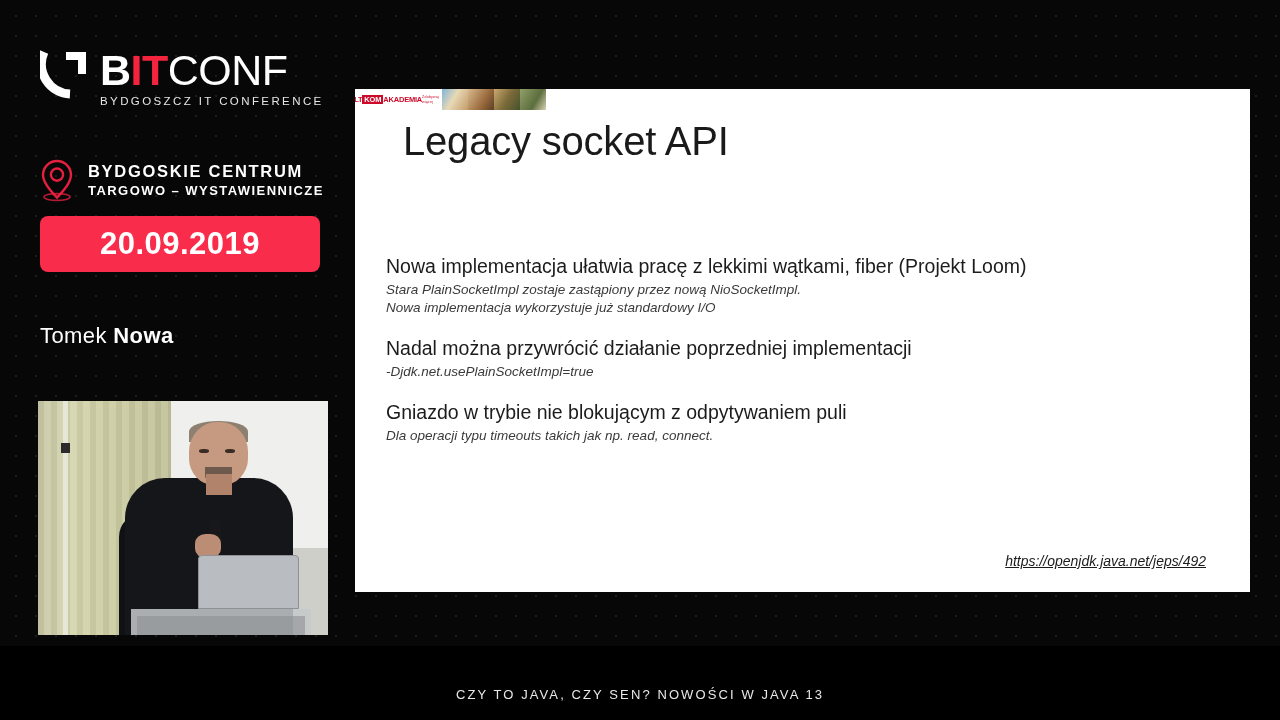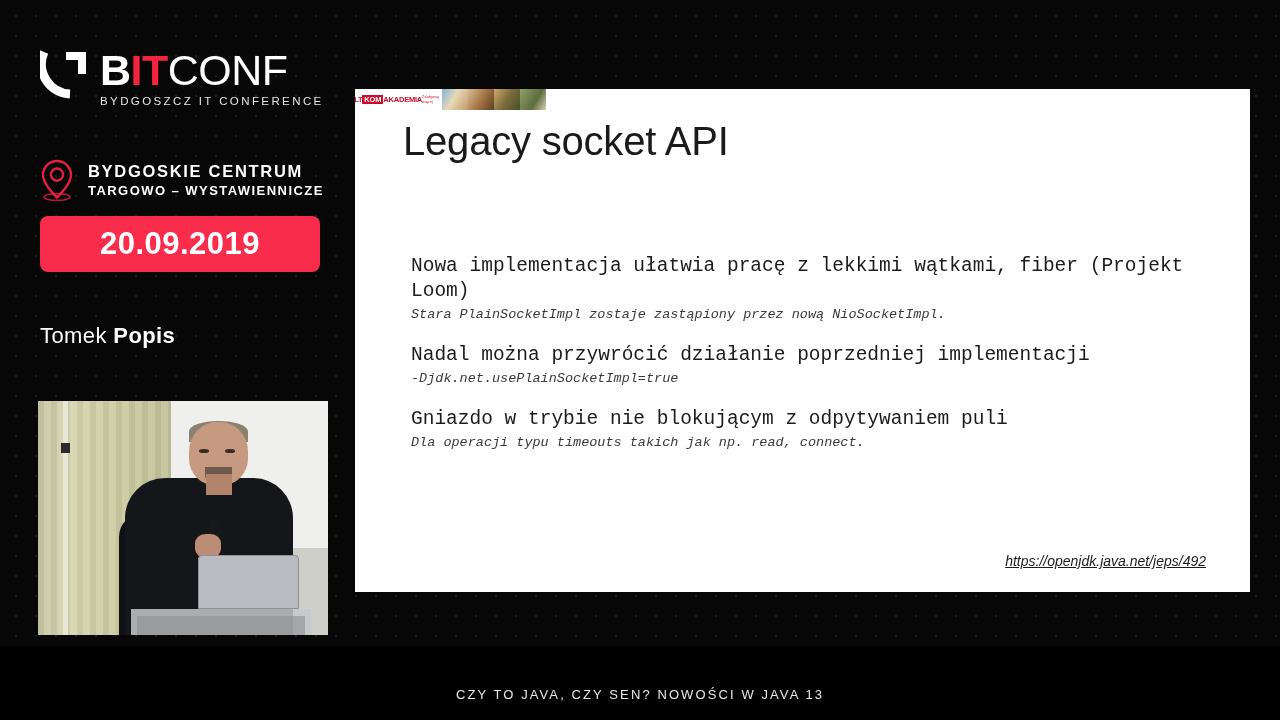--- a/index.html
+++ b/index.html
@@ -190,21 +190,21 @@
   .bn-img{ width:26px; }
   .bn-i1{ background:linear-gradient(120deg,#7fb4d8 0%,#e8d9b6 45%,#c49a6a 100%); }
   .bn-i2{ background:linear-gradient(120deg,#d9b98c 0%,#9a6b3e 60%,#5b4026 100%); }
   .bn-i3{ background:linear-gradient(120deg,#caa96f 0%,#7d6b3a 50%,#46522c 100%); }
   .bn-i4{ background:linear-gradient(120deg,#8fa06a 0%,#5d6e3e 60%,#d8d2b4 100%); }
 
   .slide-title{
     position:absolute; left:48px; top:30px;
     font-size:40px; color:#1a1a1a; font-weight:400; letter-spacing:-.2px;
   }
-  .slide-body{ position:absolute; left:56px; top:165px; width:800px;font-family:Liberation Mono, monospace; }
+  .slide-body{ position:absolute; left:31px; top:165px; width:800px; }
   .blk-head{
     font-size:19.5px; color:#1c1c1c; line-height:25px; margin-bottom:2px;
   }
   .blk-sub{
     font-size:13.5px; color:#3a3a3a; font-style:italic; line-height:18px;
   }
   .blk{ margin-bottom:19px; }
   .slide-link{
     position:absolute; right:44px; bottom:23px;
     font-size:14px; font-style:italic; color:#1b1b1b;
@@ -250,21 +250,21 @@
         <div class="venue-l1">BYDGOSKIE CENTRUM</div>
         <div class="venue-l2">TARGOWO – WYSTAWIENNICZE</div>
       </div>
     </div>
 
     <div class="date-pill">
       <span>20.09.2019</span>
     </div>
 
     <div class="speaker"><span>Tomek</span>
-      <b>Popis</b></div>
+      <b>Nowa</b></div>
 
     <div class="video">
       <div class="v-wall"></div>
       <div class="v-screen"></div>
       <div class="v-lowwall"></div>
       <div class="v-curtain"></div>
       <div class="v-pole"></div>
       <div class="v-shoulderL"></div>
       <div class="v-body"></div>
       <div class="v-hair"></div>
@@ -296,20 +296,21 @@
       <div class="bn-img bn-i4"></div>
     </div>
 
     <div class="slide-title">Legacy socket API</div>
 
     <div class="slide-body">
 
       <div class="blk">
         <div class="blk-head">Nowa implementacja ułatwia pracę z lekkimi wątkami, fiber (Projekt Loom)</div>
         <div class="blk-sub">Stara PlainSocketImpl zostaje zastąpiony przez nową NioSocketImpl.</div>
+        <div class="blk-sub">Nowa implementacja wykorzystuje już standardowy I/O</div>
       </div>
 
       <div class="blk">
         <div class="blk-head">Nadal można przywrócić działanie poprzedniej implementacji</div>
         <div class="blk-sub">-Djdk.net.usePlainSocketImpl=true</div>
       </div>
 
       <div class="blk">
         <div class="blk-head">Gniazdo w trybie nie blokującym z odpytywaniem puli</div>
         <div class="blk-sub">Dla operacji typu timeouts takich jak np. read, connect.</div>

